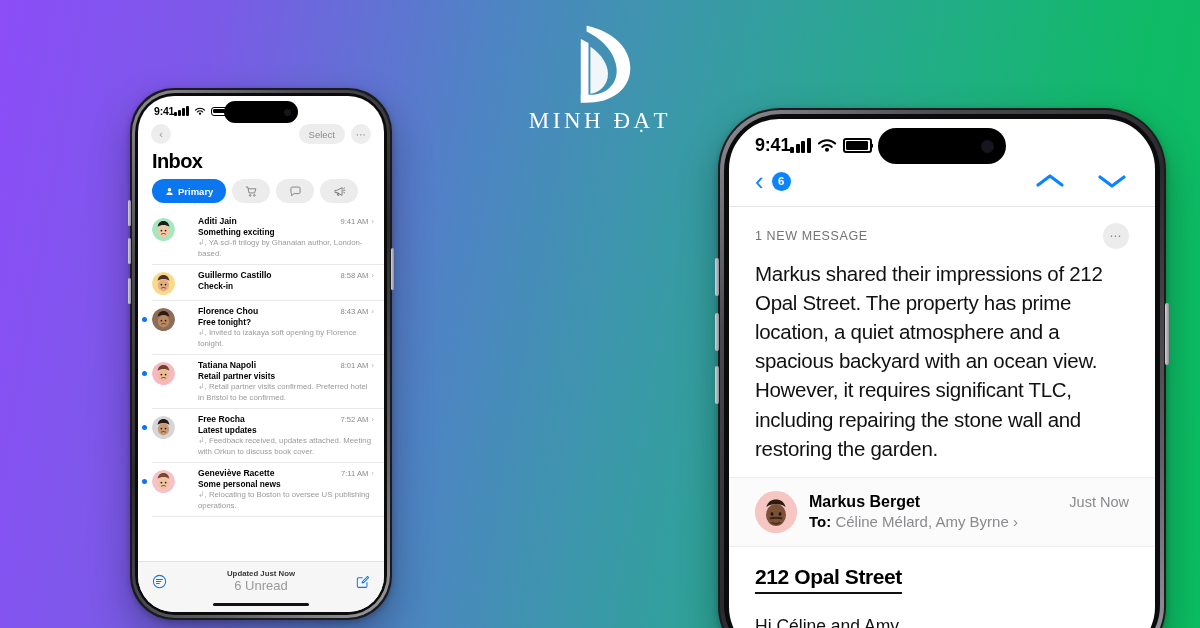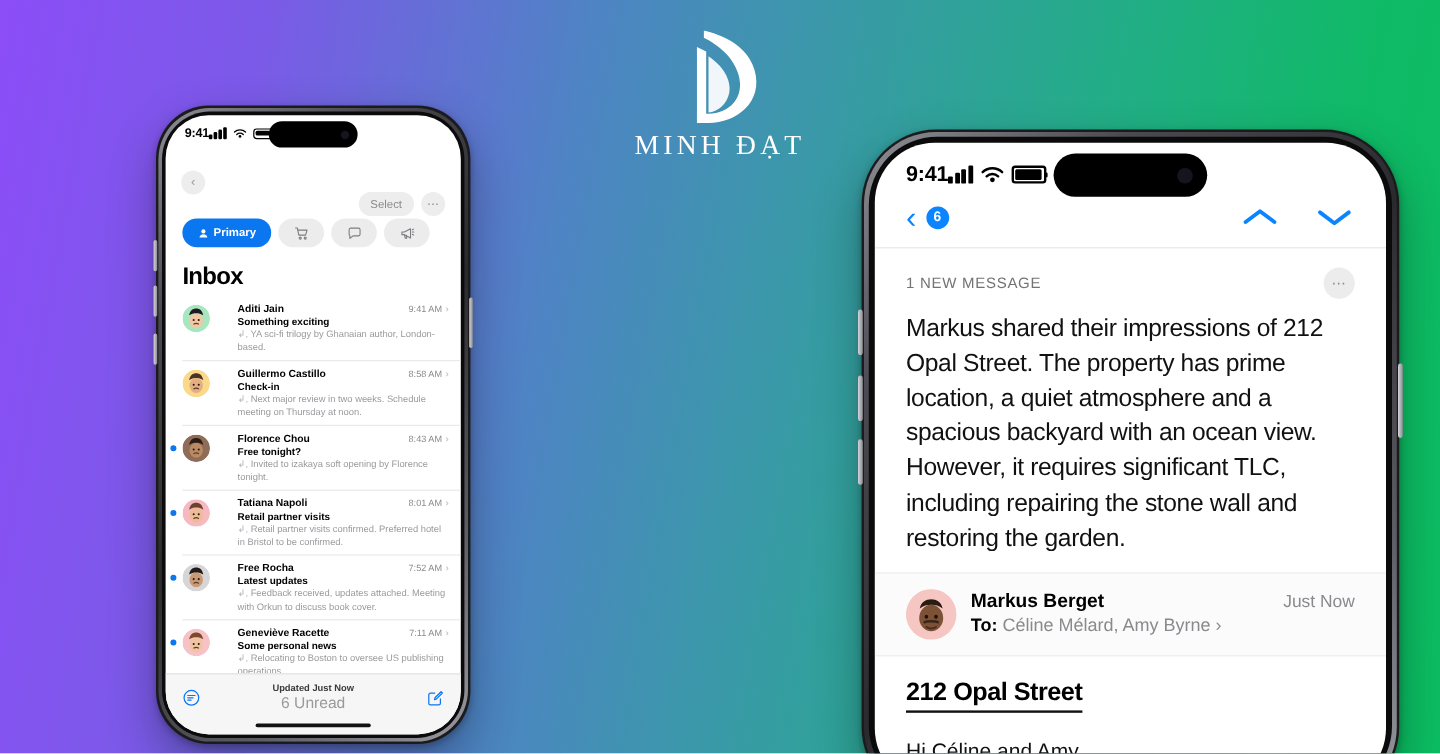--- a/index.html
+++ b/index.html
@@ -92,21 +92,21 @@
   #sbA { padding: 9px 16px 3px; font-size:10.5px; }
   #sbA .dynisland { width:74px; height:22px; top:5px; padding-right:7px; }
   #sbA .dynisland .cam { width:7px; height:7px; }
   #sbA .bars i:nth-child(1){height:4px} #sbA .bars i:nth-child(2){height:6px}
   #sbA .bars i:nth-child(3){height:8px} #sbA .bars i:nth-child(4){height:10px}
   #sbA .batt { width:17px; height:9px; }
 
   #navA { display:flex; align-items:center; justify-content:space-between; padding:4px 13px 0; }
   .circbtn { background:#ededed; border-radius:999px; display:flex; align-items:center; justify-content:center; color:#8a8a8e; }
   #navA .back { width:20px; height:20px; font-size:11px; color:#9b9b9f; }
-  #navA .rgt { display:flex; align-items:center; gap:6px;margin-top:36px; }
+  #navA .rgt { display:flex; align-items:center; gap:6px; }
   #navA .select { height:20px; padding:0 10px; font-size:9.5px; color:#8a8a8e; }
   #navA .more { width:20px; height:20px; font-size:10px; letter-spacing:0.5px; }
 
   #titleA { font-size:20px; font-weight:800; letter-spacing:-0.6px; padding:6px 14px 4px; color:#000; }
 
   #pillsA { display:flex; gap:6px; padding:2px 14px 8px; }
   .pill { height:24px; border-radius:999px; display:flex; align-items:center; justify-content:center; }
   .pill.primary { background:#0a76f0; color:#fff; padding:0 13px; gap:4px; font-size:9.5px; font-weight:600; }
   .pill.ghost { background:#ececec; width:38px; color:#7c7c80; }
 
@@ -215,20 +215,22 @@
       </div>
 
       <div id="navA">
         <div class="circbtn back">‹</div>
         <div class="rgt">
           <div class="circbtn select">Select</div>
           <div class="circbtn more">⋯</div>
         </div>
       </div>
 
+      <div id="titleA">Inbox</div>
+
       <div id="pillsA">
         <div class="pill primary">
           <svg width="9" height="9" viewBox="0 0 16 16">
               <circle cx="8" cy="5" r="3.1" fill="#fff"></circle>
               <path d="M2.2 14.2c0-3.1 2.6-5 5.8-5s5.8 1.9 5.8 5z" fill="#fff"></path>
             </svg>
           <span>Primary</span>
         </div>
         <div class="pill ghost">
           <svg width="13" height="13" viewBox="0 0 20 20" fill="none" stroke="#7c7c80" stroke-width="1.4">
@@ -244,22 +246,20 @@
         </div>
         <div class="pill ghost">
           <svg width="13" height="13" viewBox="0 0 20 20" fill="none" stroke="#7c7c80" stroke-width="1.4">
               <path d="M3 8.2v3.4h3.2L14 16V4L6.2 8.2z" stroke-linejoin="round"></path>
               <path d="M6.2 11.8l1 4.2h2l-.8-4.2" stroke-linejoin="round"></path>
               <path d="M16.4 8.2h1.8M16.4 5.4l1.5-.9M16.4 11.2l1.5.9" stroke-linecap="round"></path>
             </svg>
         </div>
       </div>
 
-      <div id="titleA">Inbox</div>
-
       <div id="listA">
           <div class="mailrow">
             <div class="av"><svg viewBox="0 0 23 23" width="23" height="23" aria-hidden="true">
                 <circle cx="11.5" cy="11.5" r="11.5" fill="#A8E6C0"></circle>
                 <ellipse cx="11.5" cy="13.2" rx="5.6" ry="6.2" fill="#f1c7a4"></ellipse>
                 <path d="M5.6 8.8C6.3 4.6 8.8 3 11.5 3s5.2 1.6 5.9 5.8c-1.8-1.3-3.7-1.8-5.9-1.8s-4.1.5-5.9 1.8z" fill="#1c1c1e"></path>
                 <circle cx="9.4" cy="12.6" r=".85" fill="#24160f"></circle>
                 <circle cx="13.6" cy="12.6" r=".85" fill="#24160f"></circle>
                 <path d="M9.6 16c1.1-.7 2.7-.7 3.8 0" stroke="#5a3b28" stroke-width="1" fill="none" stroke-linecap="round"></path>
               </svg></div>
@@ -286,21 +286,20 @@
               </svg></div>
             <div class="mbody">
               <div class="mtop">
                 <span class="mname">Guillermo Castillo</span>
                 <span class="mmeta">
                   <span class="mtime">8:58 AM</span>
                   <span class="mchev">›</span>
                 </span>
               </div>
               <div class="msubj">Check-in</div>
-              <div class="mprev"><span class="rp">↲,</span> <span>Next major review in two weeks. Schedule meeting on Thursday at noon.</span></div>
             </div>
           </div>
           <div class="mailrow">
             <span class="dot"></span>
             <div class="av"><svg viewBox="0 0 23 23" width="23" height="23" aria-hidden="true">
                 <circle cx="11.5" cy="11.5" r="11.5" fill="#8E6C57"></circle>
                 <ellipse cx="11.5" cy="13.2" rx="5.6" ry="6.2" fill="#b98a63"></ellipse>
                 <path d="M5.6 8.8C6.3 4.6 8.8 3 11.5 3s5.2 1.6 5.9 5.8c-1.8-1.3-3.7-1.8-5.9-1.8s-4.1.5-5.9 1.8z" fill="#2b1d16"></path>
                 <circle cx="9.4" cy="12.6" r=".85" fill="#24160f"></circle>
                 <circle cx="13.6" cy="12.6" r=".85" fill="#24160f"></circle>

